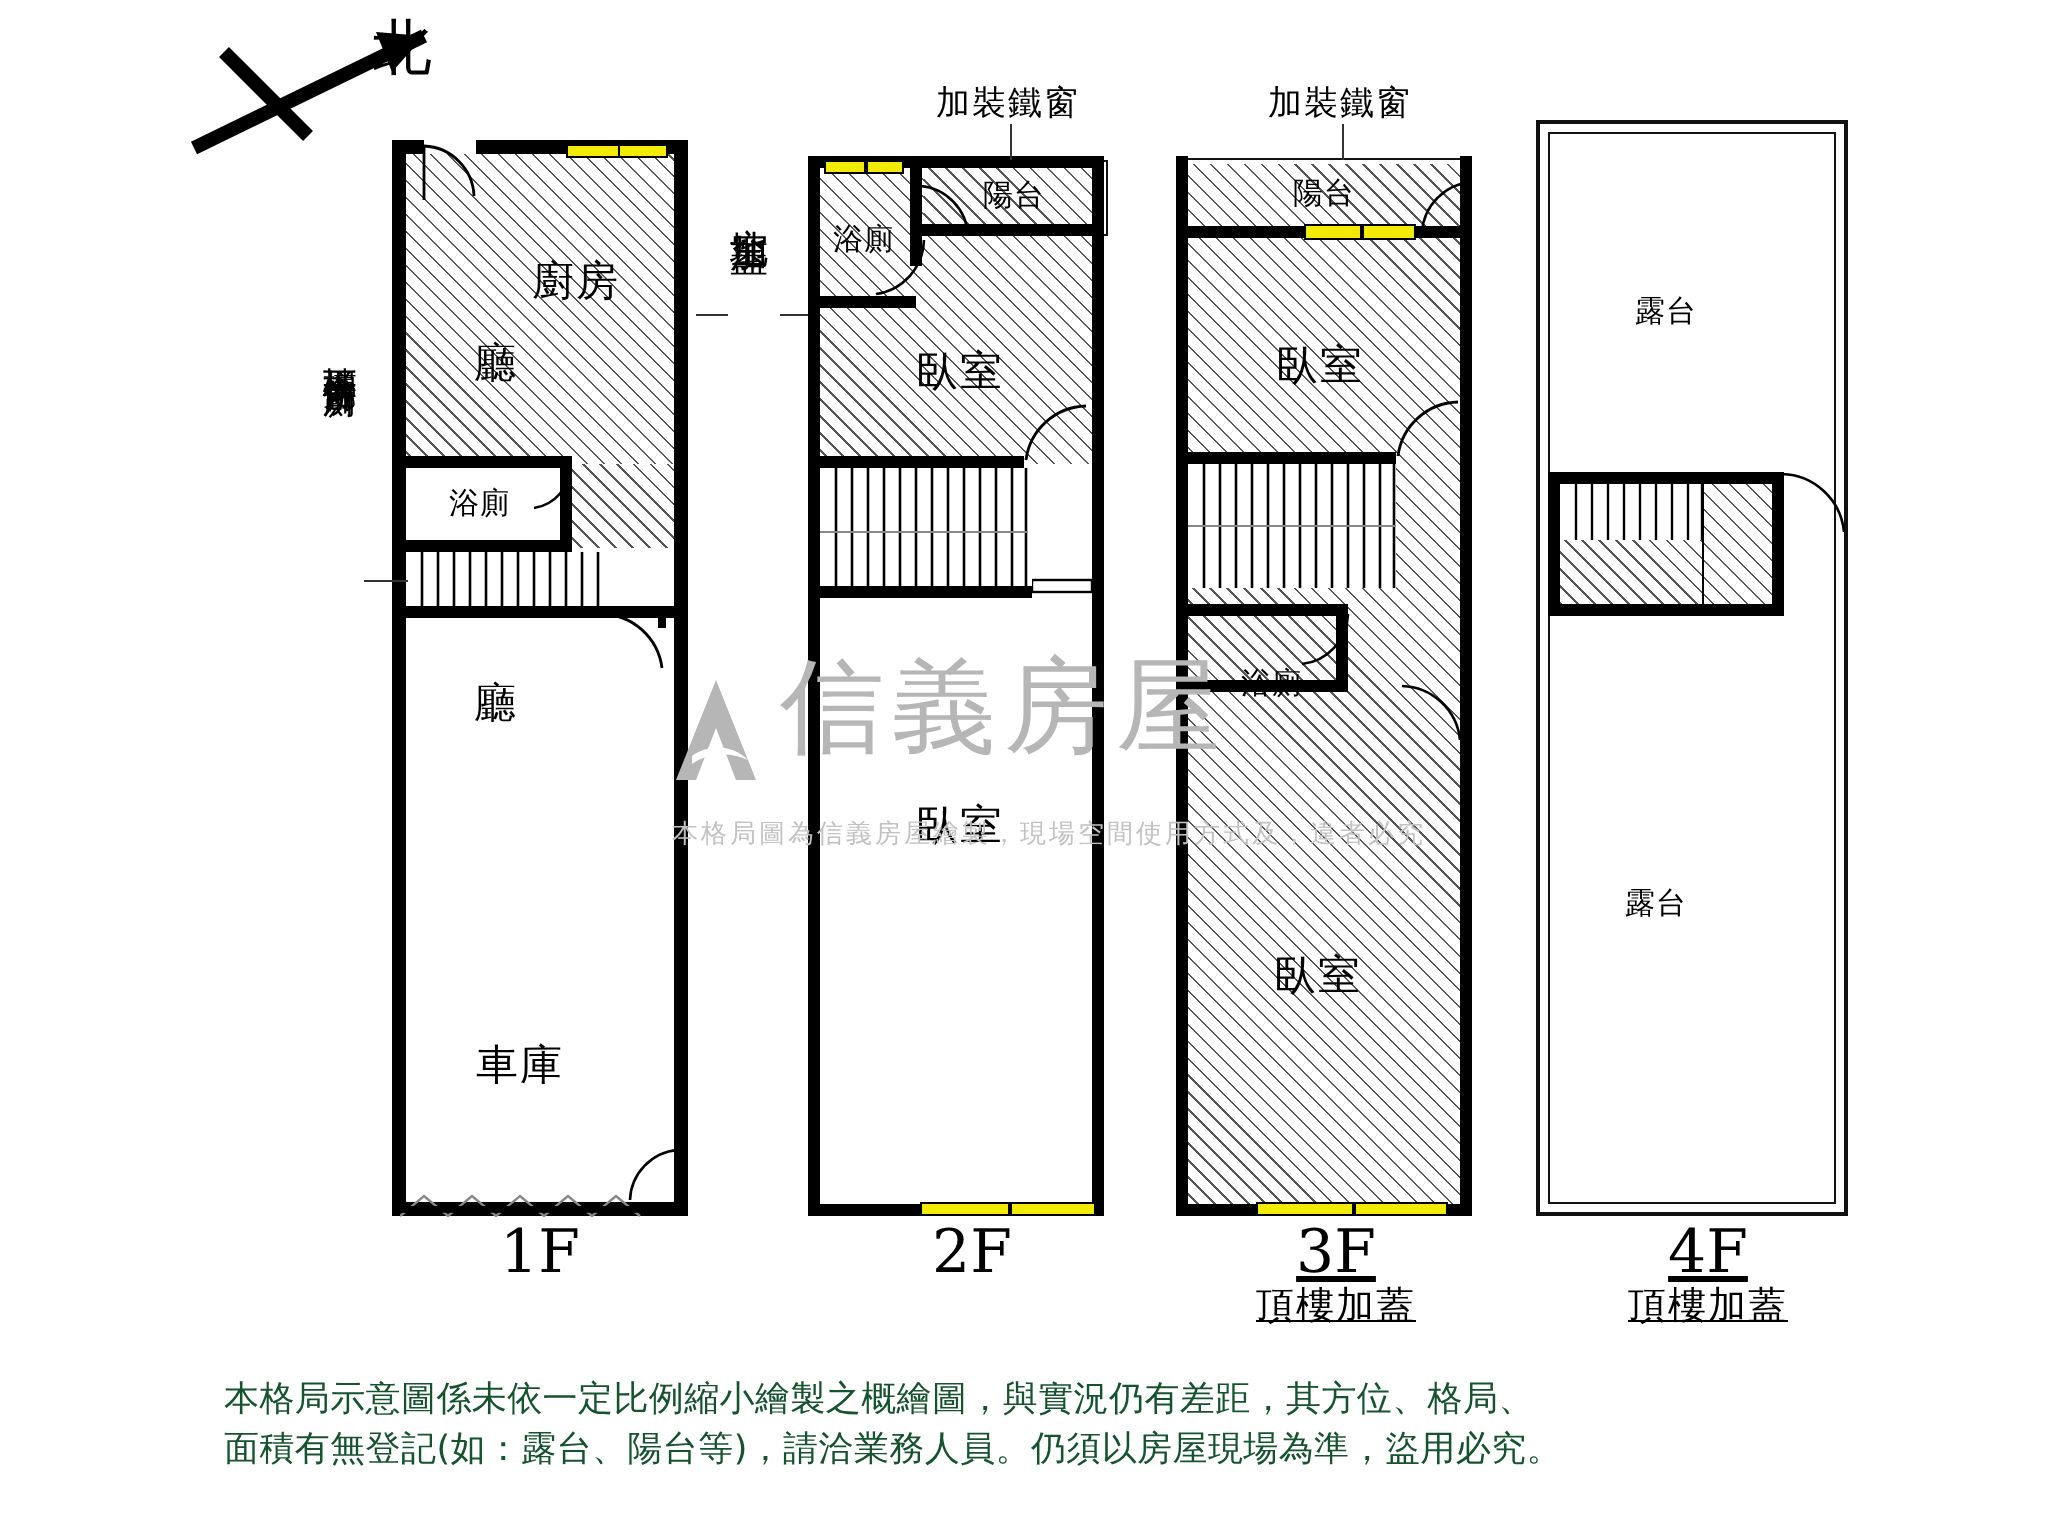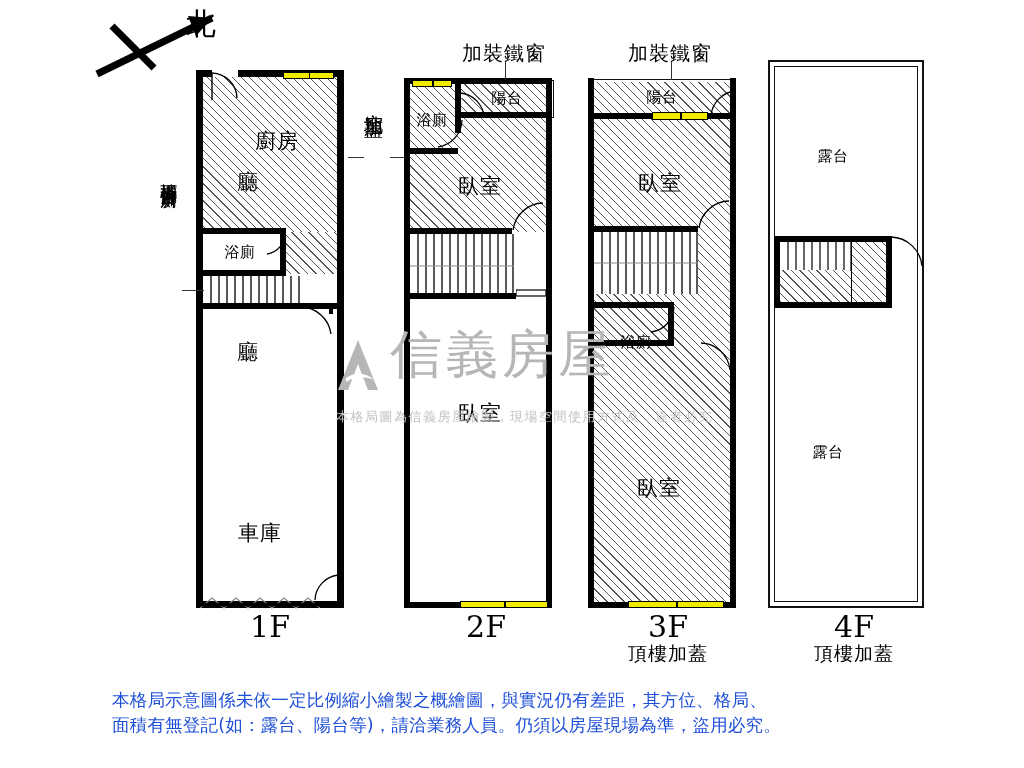--- a/index.html
+++ b/index.html
@@ -57,21 +57,21 @@
     white-space:nowrap;
     letter-spacing:1px;
     color:#000;
     transform:translate(-50%,-50%);
   }
   .rlabel.sm { font-size:15px; letter-spacing:0.5px; }
 
   
   .callout {
     position:absolute;
-    font-size:20px;
+    font-size:17px;
     white-space:nowrap;
     transform:translateX(-50%);
     letter-spacing:1px;
   }
   .leader { position:absolute; background:#333; width:1.2px; }
 
   
   .vtext {
     position:absolute;
     writing-mode: vertical-rl;
@@ -97,21 +97,21 @@
     letter-spacing:1px;
   }
 
   
   #footer {
     position:absolute;
     left:112px; top:688px; width:800px;
     font-size:17.5px;
     line-height:1.42;
     letter-spacing:0.2px;
-    color:#1d4ed8;
+    color:#14532d;
   }
   #footer div { white-space:nowrap; }
 
   
   #wm {
     position:absolute;
     left:332px; top:332px;
     width:368px; height:100px;
     pointer-events:none;
   }
@@ -200,21 +200,21 @@
   </svg>
 
   <svg style="position:absolute;left:200px;top:596px;width:122px;height:18px;" viewBox="0 0 122 18">
     <polyline points="0,12 12,2 24,12 36,2 48,12 60,2 72,12 84,2 96,12 108,2 120,12" fill="none" stroke="#888" stroke-width="1.2"></polyline>
     <rect x="0" y="7" width="122" height="3.4" fill="#000"></rect>
   </svg>
   <svg class="door" style="left:312px;top:574px;width:28px;height:28px;" viewBox="0 0 28 28">
     <path d="M27 1 A26 26 0 0 0 3 26" fill="none" stroke="#000" stroke-width="1.3"></path>
   </svg>
 
-  <div class="rlabel" style="left:277px;top:141px;">廚房</div>
+  <div class="rlabel" style="left:288px;top:141px;">廚房</div>
   <div class="rlabel" style="left:248px;top:182px;">廳</div>
   <div class="rlabel sm" style="left:240px;top:252px;">浴廁</div>
   <div class="rlabel" style="left:248px;top:352px;">廳</div>
   <div class="rlabel" style="left:260px;top:533px;">車庫</div>
 
   <div class="vtext sm" style="left:160px;top:170px;">樓梯下方含部份廁所</div>
   <div style="position:absolute;left:182px;top:290px;width:22px;height:1.4px;background:#333;"></div>
 
   <div class="vtext" style="left:364px;top:98px;">空地加蓋</div>
   <div style="position:absolute;left:348px;top:157px;width:16px;height:1.4px;background:#333;"></div>
@@ -377,25 +377,25 @@
   <div class="rlabel sm" style="left:828px;top:452px;">露台</div>
 
   <div class="fcap" style="left:270px;top:612px;">
     <span class="num">1F</span>
     <span class="sub"></span>
   </div>
   <div class="fcap" style="left:486px;top:612px;">
     <span class="num">2F</span>
     <span class="sub"></span>
   </div>
-  <div class="fcap" style="left:668px;top:612px;">
+  <div class="fcap" style="left:668px;top:612px;text-decoration:underline;">
     <span class="num">3F</span>
     <span class="sub">頂樓加蓋</span>
   </div>
-  <div class="fcap" style="left:854px;top:612px;">
+  <div class="fcap" style="left:854px;top:612px;text-decoration:underline;">
     <span class="num">4F</span>
     <span class="sub">頂樓加蓋</span>
   </div>
 
   <div id="wm">
     <svg class="wmmark" viewBox="0 0 56 62">
       <path d="M6 56 L26 6 L46 56 L36 56 L26 30 L16 56 Z" fill="#b6b6b6"></path>
       <path d="M14 44 C22 38 34 38 42 46 C34 42 22 42 14 48 Z" fill="#ffffff"></path>
     </svg>
     <div class="wmtext">信義房屋</div>

